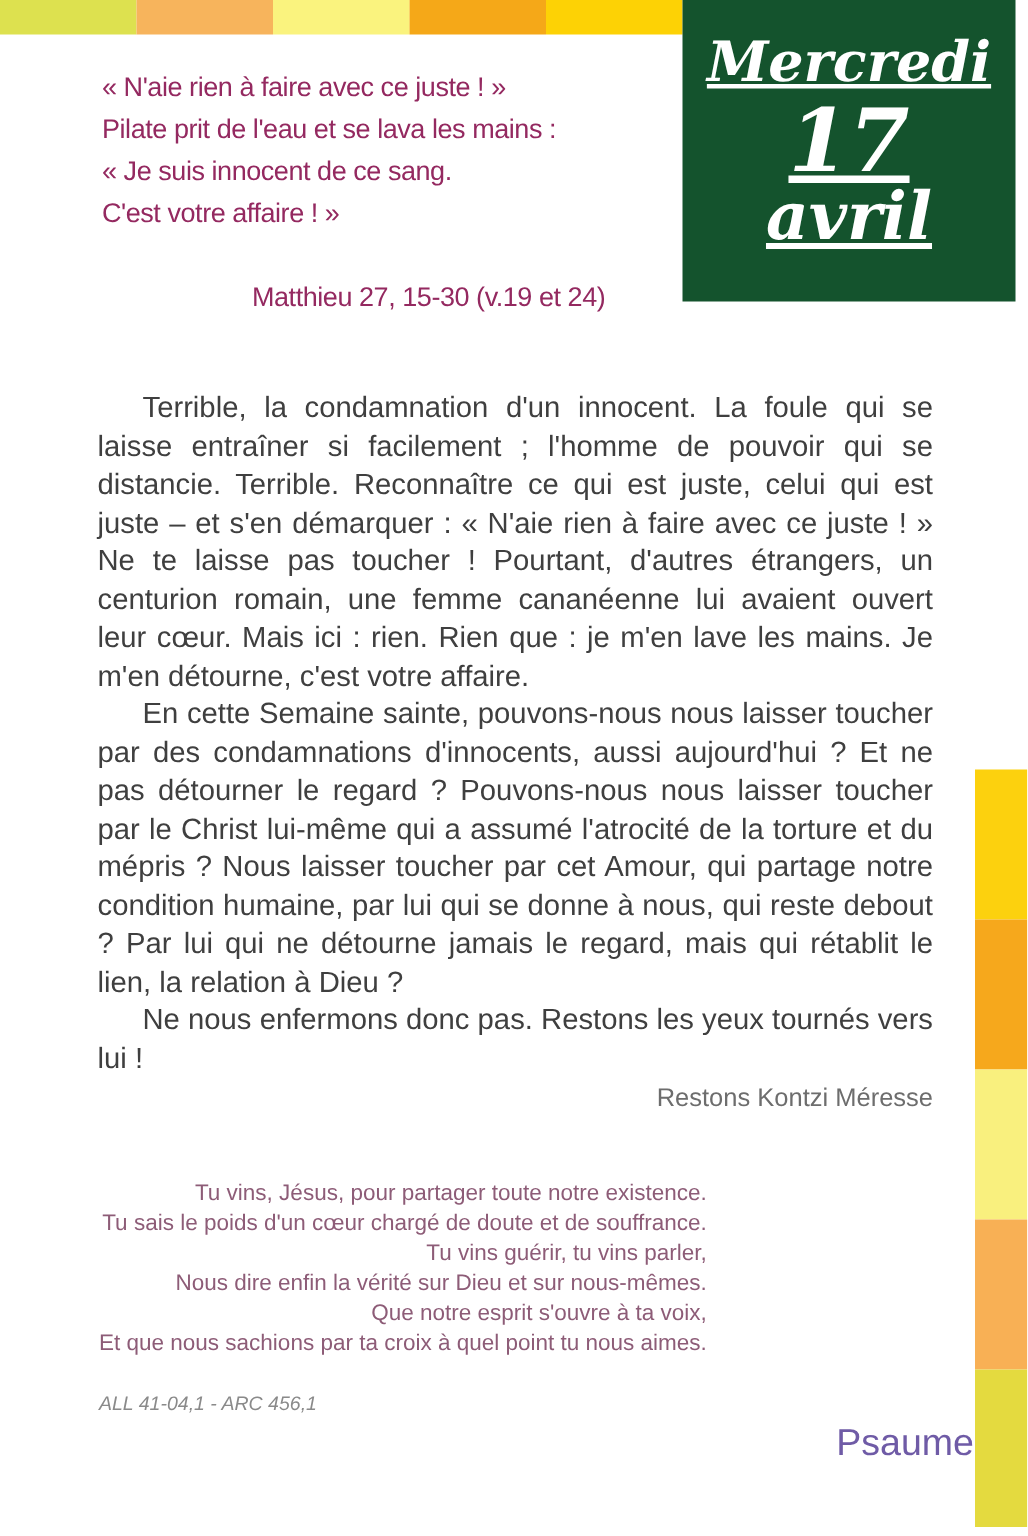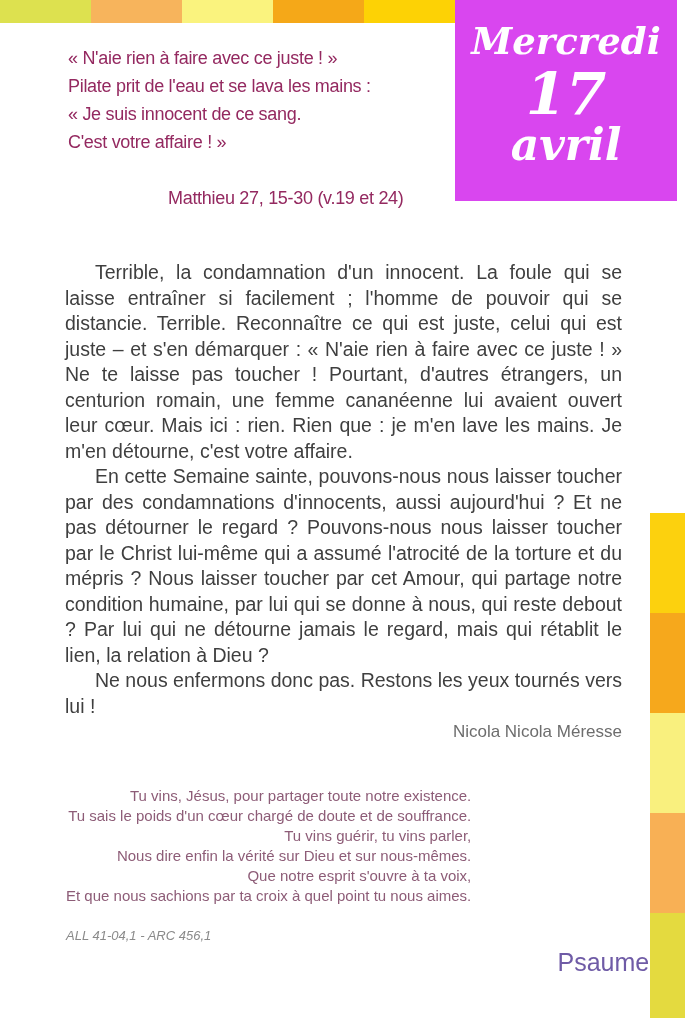--- a/index.html
+++ b/index.html
@@ -79,39 +79,39 @@
 <div class="page">
 
   <div class="top-strip">
     <div class="sq" style="background-color: rgb(221, 225, 79);"></div>
     <div class="sq" style="background-color: rgb(247, 180, 92);"></div>
     <div class="sq" style="background-color: rgb(250, 243, 126);"></div>
     <div class="sq" style="background-color: rgb(245, 168, 24);"></div>
     <div class="sq" style="background-color: rgb(253, 210, 5);"></div>
   </div>
 
-  <div class="date-box" style="background-color: #d946ef;">
+  <div class="date-box" style="background-color: #14532d; text-decoration: underline;">
     <div class="date-weekday">Mercredi</div>
     <div class="date-day">17</div>
     <div class="date-month">avril</div>
   </div>
 
   <div class="scripture" style="color: rgb(148, 41, 96);">
     <div class="q-line">« N'aie rien à faire avec ce juste ! »</div>
     <div class="q-line">Pilate prit de l'eau et se lava les mains :</div>
     <div class="q-line">« Je suis innocent de ce sang.</div>
     <div class="q-line">C'est votre affaire ! »</div>
     <div class="scripture-ref">Matthieu 27, 15-30 (v.19 et 24)</div>
   </div>
 
   <div class="meditation" style="color: rgb(63, 63, 63);">
     <p>Terrible, la condamnation d'un innocent. La foule qui se laisse entraîner si facilement ; l'homme de pouvoir qui se distancie. Terrible. Reconnaître ce qui est juste, celui qui est juste – et s'en démarquer : « N'aie rien à faire avec ce juste ! » Ne te laisse pas toucher ! Pourtant, d'autres étrangers, un centurion romain, une femme cananéenne lui avaient ouvert leur cœur. Mais ici : rien. Rien que : je m'en lave les mains. Je m'en détourne, c'est votre affaire.</p>
     <p>En cette Semaine sainte, pouvons-nous nous laisser toucher par des condamnations d'innocents, aussi aujourd'hui ? Et ne pas détourner le regard ? Pouvons-nous nous laisser toucher par le Christ lui-même qui a assumé l'atrocité de la torture et du mépris ? Nous laisser toucher par cet Amour, qui partage notre condition humaine, par lui qui se donne à nous, qui reste debout ? Par lui qui ne détourne jamais le regard, mais qui rétablit le lien, la relation à Dieu ?</p>
     <p>Ne nous enfermons donc pas. Restons les yeux tournés vers lui !</p>
-    <p class="meditation-author" style="color: rgb(109, 109, 109);">Nicola Nicola Méresse</p>
+    <p class="meditation-author" style="color: rgb(109, 109, 109);">Restons Kontzi Méresse</p>
   </div>
 
   <div class="prayer" style="color: rgb(141, 92, 119);">
     <div class="p-line">Tu vins, Jésus, pour partager toute notre existence.</div>
     <div class="p-line">Tu sais le poids d'un cœur chargé de doute et de souffrance.</div>
     <div class="p-line">Tu vins guérir, tu vins parler,</div>
     <div class="p-line">Nous dire enfin la vérité sur Dieu et sur nous-mêmes.</div>
     <div class="p-line">Que notre esprit s'ouvre à ta voix,</div>
     <div class="p-line">Et que nous sachions par ta croix à quel point tu nous aimes.</div>
   </div>

